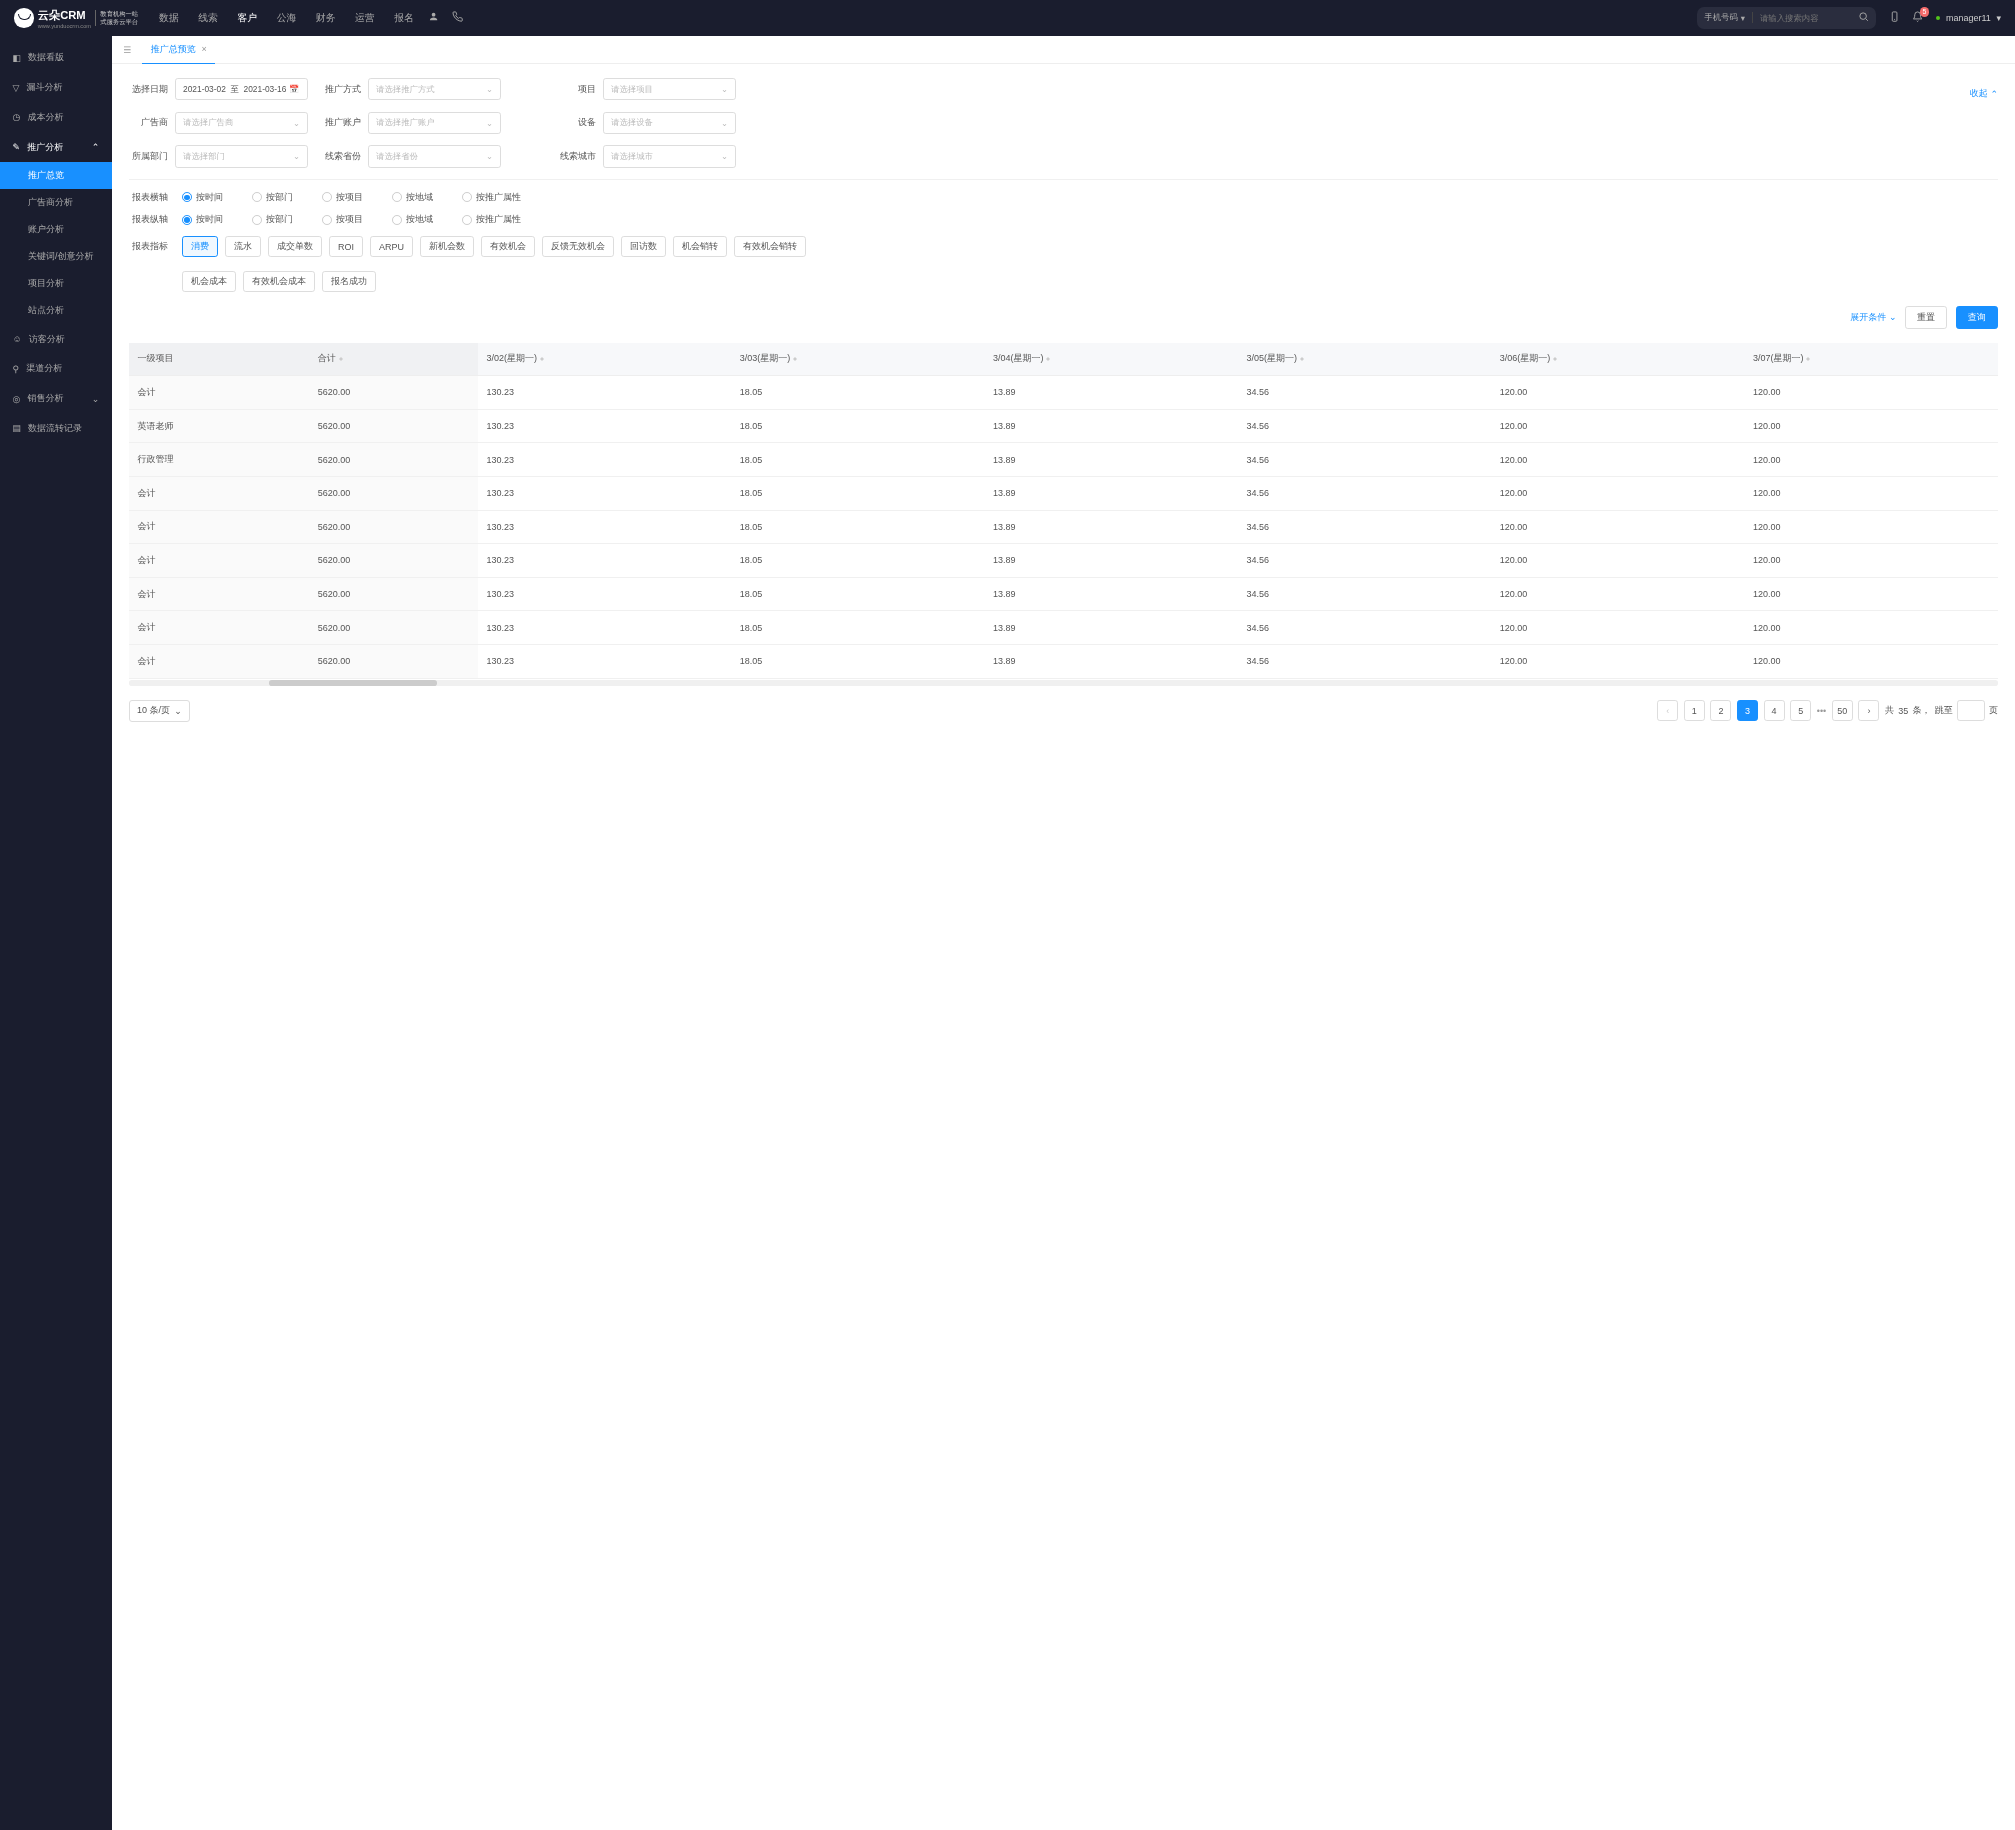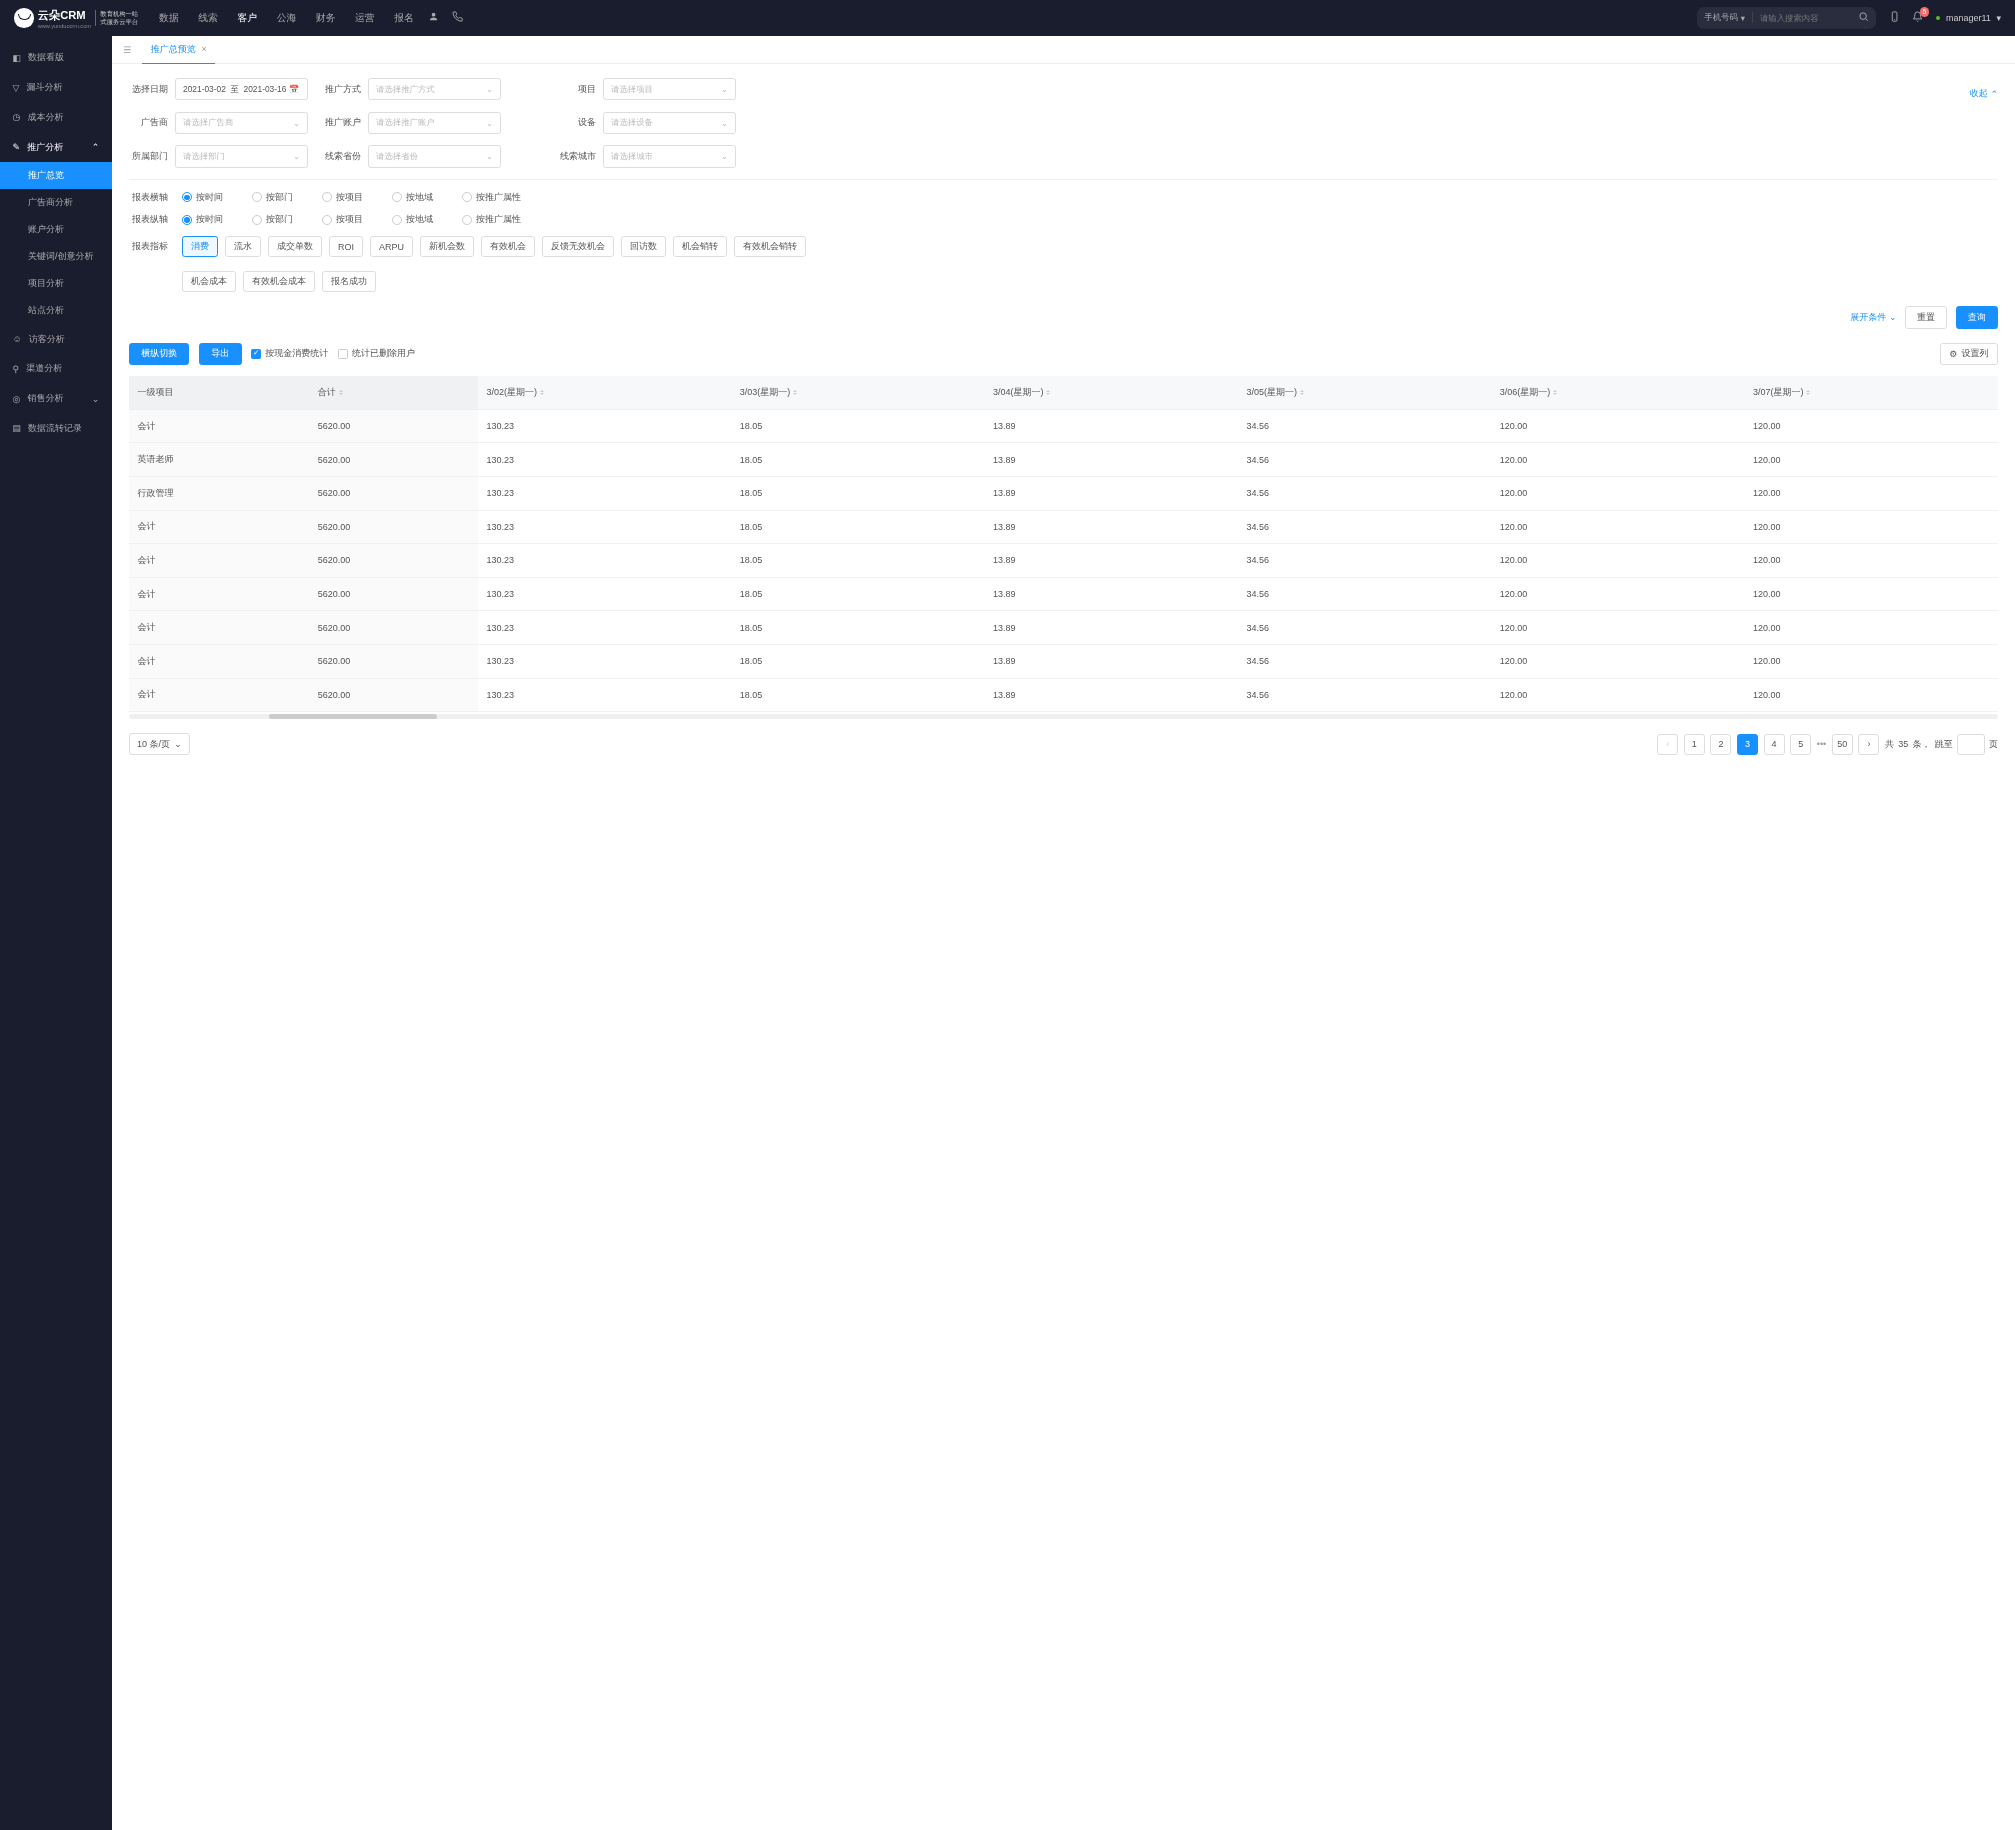--- a/index.html
+++ b/index.html
@@ -354,36 +354,20 @@
 
       <div class="action-bar">
         <span class="link-btn">
             <span>展开条件</span>
             <span>⌄</span>
           </span>
         <button class="btn">重置</button>
         <button class="btn primary">查询</button>
       </div>
 
-      <div class="toolbar">
-        <button class="btn primary">横纵切换</button>
-        <button class="btn primary">导出</button>
-        <label class="check-label">
-          <span class="checkbox checked"></span>
-          <span>按现金消费统计</span>
-        </label>
-        <label class="check-label">
-          <span class="checkbox"></span>
-          <span>统计已删除用户</span>
-        </label>
-        <div class="settings-btn">
-          <span>⚙</span>
-          <span>设置列</span>
-        </div>
-      </div>
 
       <table class="table">
         <thead>
             <tr id="table-head">
               <th class="fixed">一级项目</th>
               <th class="fixed">合计<span class="sort-icon">
                   <span class="up"></span>
                   <span class="down"></span>
                 </span></th>
               <th>3/02(星期一)<span class="sort-icon">

